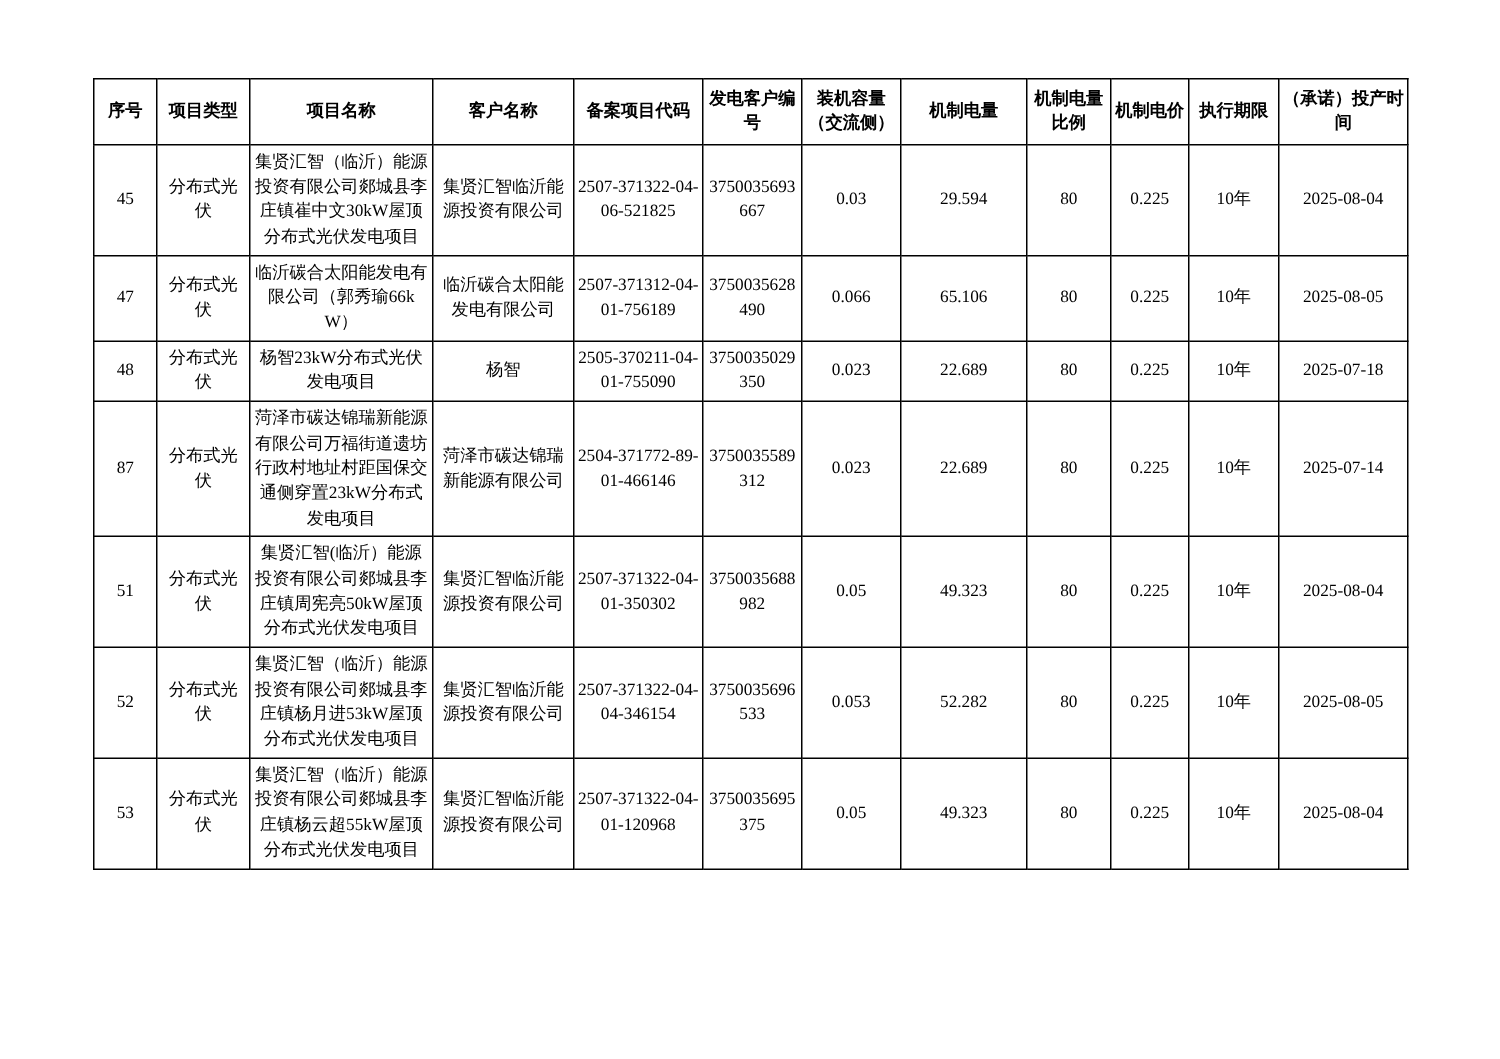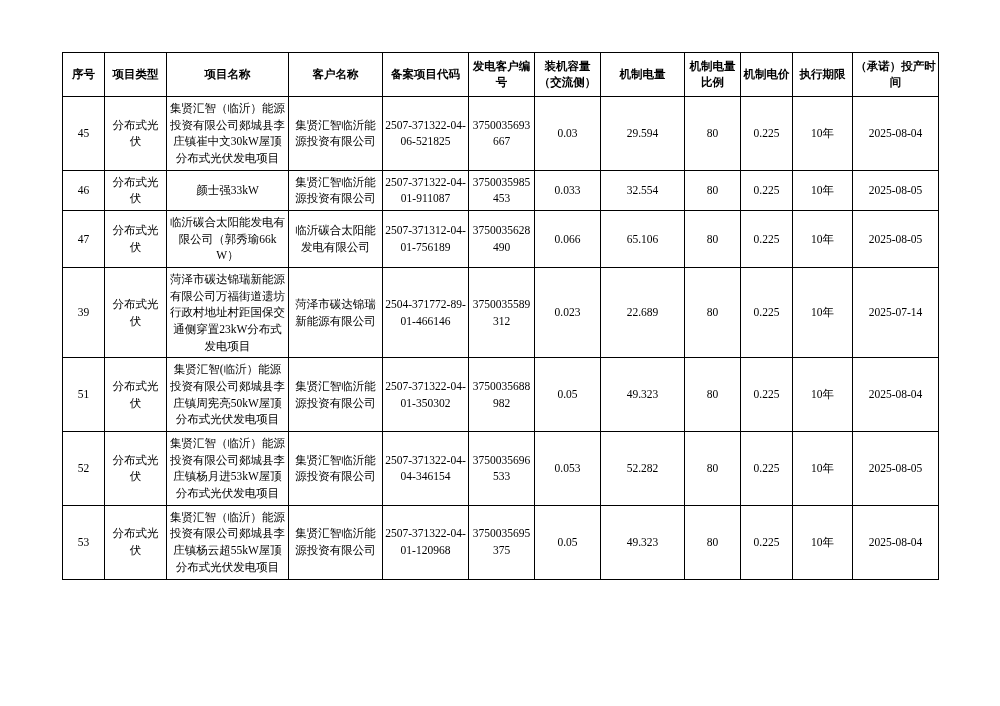--- a/index.html
+++ b/index.html
@@ -105,49 +105,49 @@
         <td class="code-cell">2507-371322-04-06-521825</td>
         <td class="code-cell">3750035693667</td>
         <td class="num-cell">0.03</td>
         <td class="num-cell">29.594</td>
         <td class="num-cell">80</td>
         <td class="num-cell">0.225</td>
         <td>10年</td>
         <td>2025-08-04</td>
       </tr>
       <tr>
-        <td>46</td>
-        <td>分布式光伏</td>
-        <td class="name-cell">颜士强33kW</td>
-        <td>集贤汇智临沂能源投资有限公司</td>
-        <td class="code-cell">2507-371322-04-01-911087</td>
-        <td class="code-cell">3750035985453</td>
-        <td class="num-cell">0.033</td>
-        <td class="num-cell">32.554</td>
-        <td class="num-cell">80</td>
-        <td class="num-cell">0.225</td>
-        <td>10年</td>
-        <td>2025-08-05</td>
-      </tr>
-      <tr>
         <td>47</td>
         <td>分布式光伏</td>
         <td class="name-cell">临沂碳合太阳能发电有限公司（郭秀瑜66kW）</td>
         <td>临沂碳合太阳能发电有限公司</td>
         <td class="code-cell">2507-371312-04-01-756189</td>
         <td class="code-cell">3750035628490</td>
         <td class="num-cell">0.066</td>
         <td class="num-cell">65.106</td>
         <td class="num-cell">80</td>
         <td class="num-cell">0.225</td>
         <td>10年</td>
         <td>2025-08-05</td>
       </tr>
       <tr>
-        <td>39</td>
+        <td>48</td>
+        <td>分布式光伏</td>
+        <td class="name-cell">杨智23kW分布式光伏发电项目</td>
+        <td>杨智</td>
+        <td class="code-cell">2505-370211-04-01-755090</td>
+        <td class="code-cell">3750035029350</td>
+        <td class="num-cell">0.023</td>
+        <td class="num-cell">22.689</td>
+        <td class="num-cell">80</td>
+        <td class="num-cell">0.225</td>
+        <td>10年</td>
+        <td>2025-07-18</td>
+      </tr>
+      <tr>
+        <td>87</td>
         <td>分布式光伏</td>
         <td class="name-cell">菏泽市碳达锦瑞新能源有限公司万福街道遗坊行政村地址村距国保交通侧穿置23kW分布式发电项目</td>
         <td>菏泽市碳达锦瑞新能源有限公司</td>
         <td class="code-cell">2504-371772-89-01-466146</td>
         <td class="code-cell">3750035589312</td>
         <td class="num-cell">0.023</td>
         <td class="num-cell">22.689</td>
         <td class="num-cell">80</td>
         <td class="num-cell">0.225</td>
         <td>10年</td>

